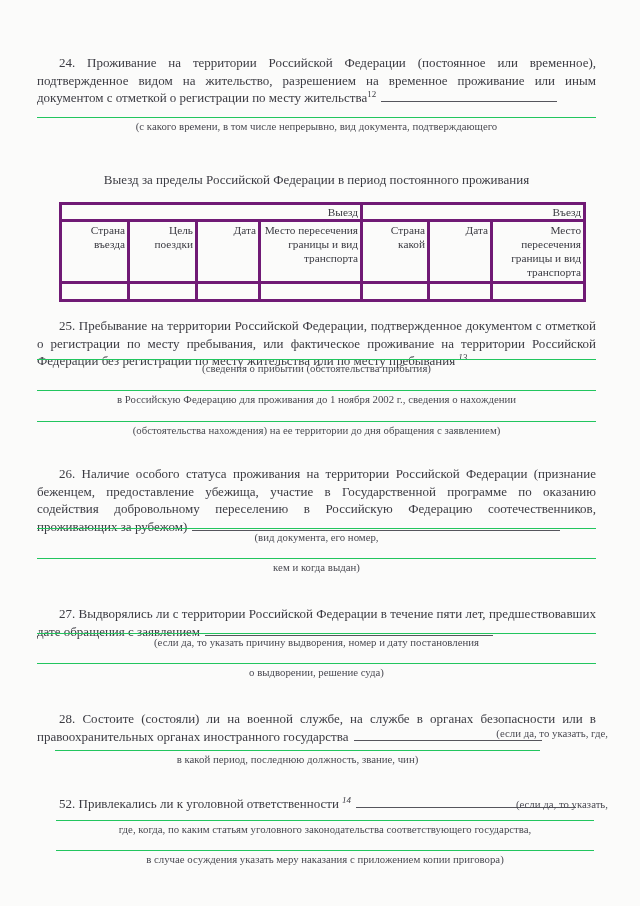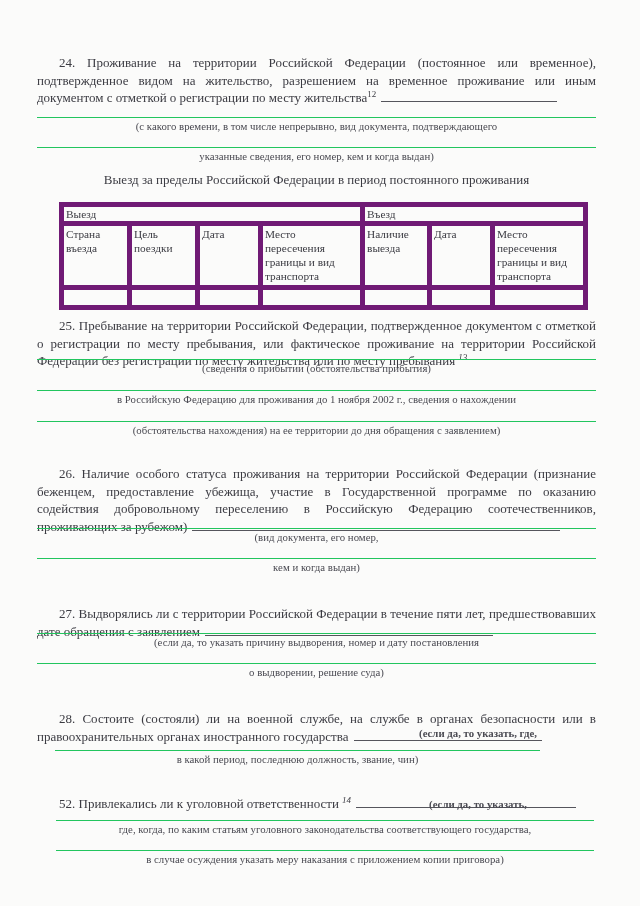--- a/index.html
+++ b/index.html
@@ -28,57 +28,54 @@
   .rule {
     position:absolute; left:37px; width:559px;
     border-top:1px solid #22c55e; text-align:center;
   }
   .rule .cap { font-size:10.8px; color:#4a4a52; padding-top:2px; }
   .narrow { left:56px; width:538px; }
   .narrow28 { left:55px; width:485px; }
   
   .blankcap {
     position:absolute; left:348px; width:260px;
-    font-size:10.8px; color:#4a4a52; text-align:center;font-weight:bold;
+    font-size:10.8px; color:#4a4a52; text-align:right;
   }
   
   .tbl-title {
     position:absolute; left:37px; width:559px; top:172px;
     text-align:center; font-size:13px;
   }
   table.trips {
     position:absolute; left:59px; top:202px; width:524px;
     border-collapse:collapse; table-layout:fixed;
     font-size:11.3px; color:#3b3b42;
   }
   table.trips th, table.trips td {
-    border:5px solid #701a75; font-weight:normal;
-    text-align:left; vertical-align:top;
+    border:3px solid #701a75; font-weight:normal;
+    text-align:right; vertical-align:top;
     padding:1px 2px; line-height:1.25;
   }
   table.trips tr.grp th { height:14px; vertical-align:middle; padding:0 2px; }
   table.trips tr.hdr th { height:57px; }
   table.trips tr.empty td { height:13px; }
   .watermark {
     position:absolute; right:9px; top:864px;
     font-family:"Liberation Sans", sans-serif; font-weight:700;
     font-size:18px; letter-spacing:0.4px; color:#b7c8dc;
   }
 </style>
 </head>
 <body>
 
 <div class="page">
 
   <p class="para" style="top:41px"><span>24. Проживание на территории Российской Федерации (постоянное или временное), подтвержденное видом на жительство, разрешением на временное проживание или иным документом с отметкой о регистрации по месту жительства</span><sup>12</sup><span class="blank b24"></span></p>
   <div class="rule" style="top:117px">
     <div class="cap">(с какого времени, в том числе непрерывно, вид документа, подтверждающего</div>
-  </div>
-  <div class="rule" style="top:147px">
-    <div class="cap">указанные сведения, его номер, кем и когда выдан)</div>
   </div>
 
   <div class="tbl-title">Выезд за пределы Российской Федерации в период постоянного проживания</div>
   <table class="trips">
     <colgroup>
       <col style="width:68px">
         <col style="width:68px">
         <col style="width:63px">
         <col style="width:102px">
       <col style="width:67px">
@@ -88,21 +85,21 @@
     <tbody>
         <tr class="grp">
       <th colspan="4">Выезд</th>
       <th colspan="3">Въезд</th>
     </tr>
     <tr class="hdr">
       <th>Страна въезда</th>
       <th>Цель поездки</th>
       <th>Дата</th>
       <th>Место пересечения границы и вид транспорта</th>
-      <th>Наличие выезда</th>
+      <th>Страна какой</th>
       <th>Дата</th>
       <th>Место пересечения границы и вид транспорта</th>
     </tr>
     <tr class="empty">
       <td></td>
       <td></td>
       <td></td>
       <td></td>
       <td></td>
       <td></td>

